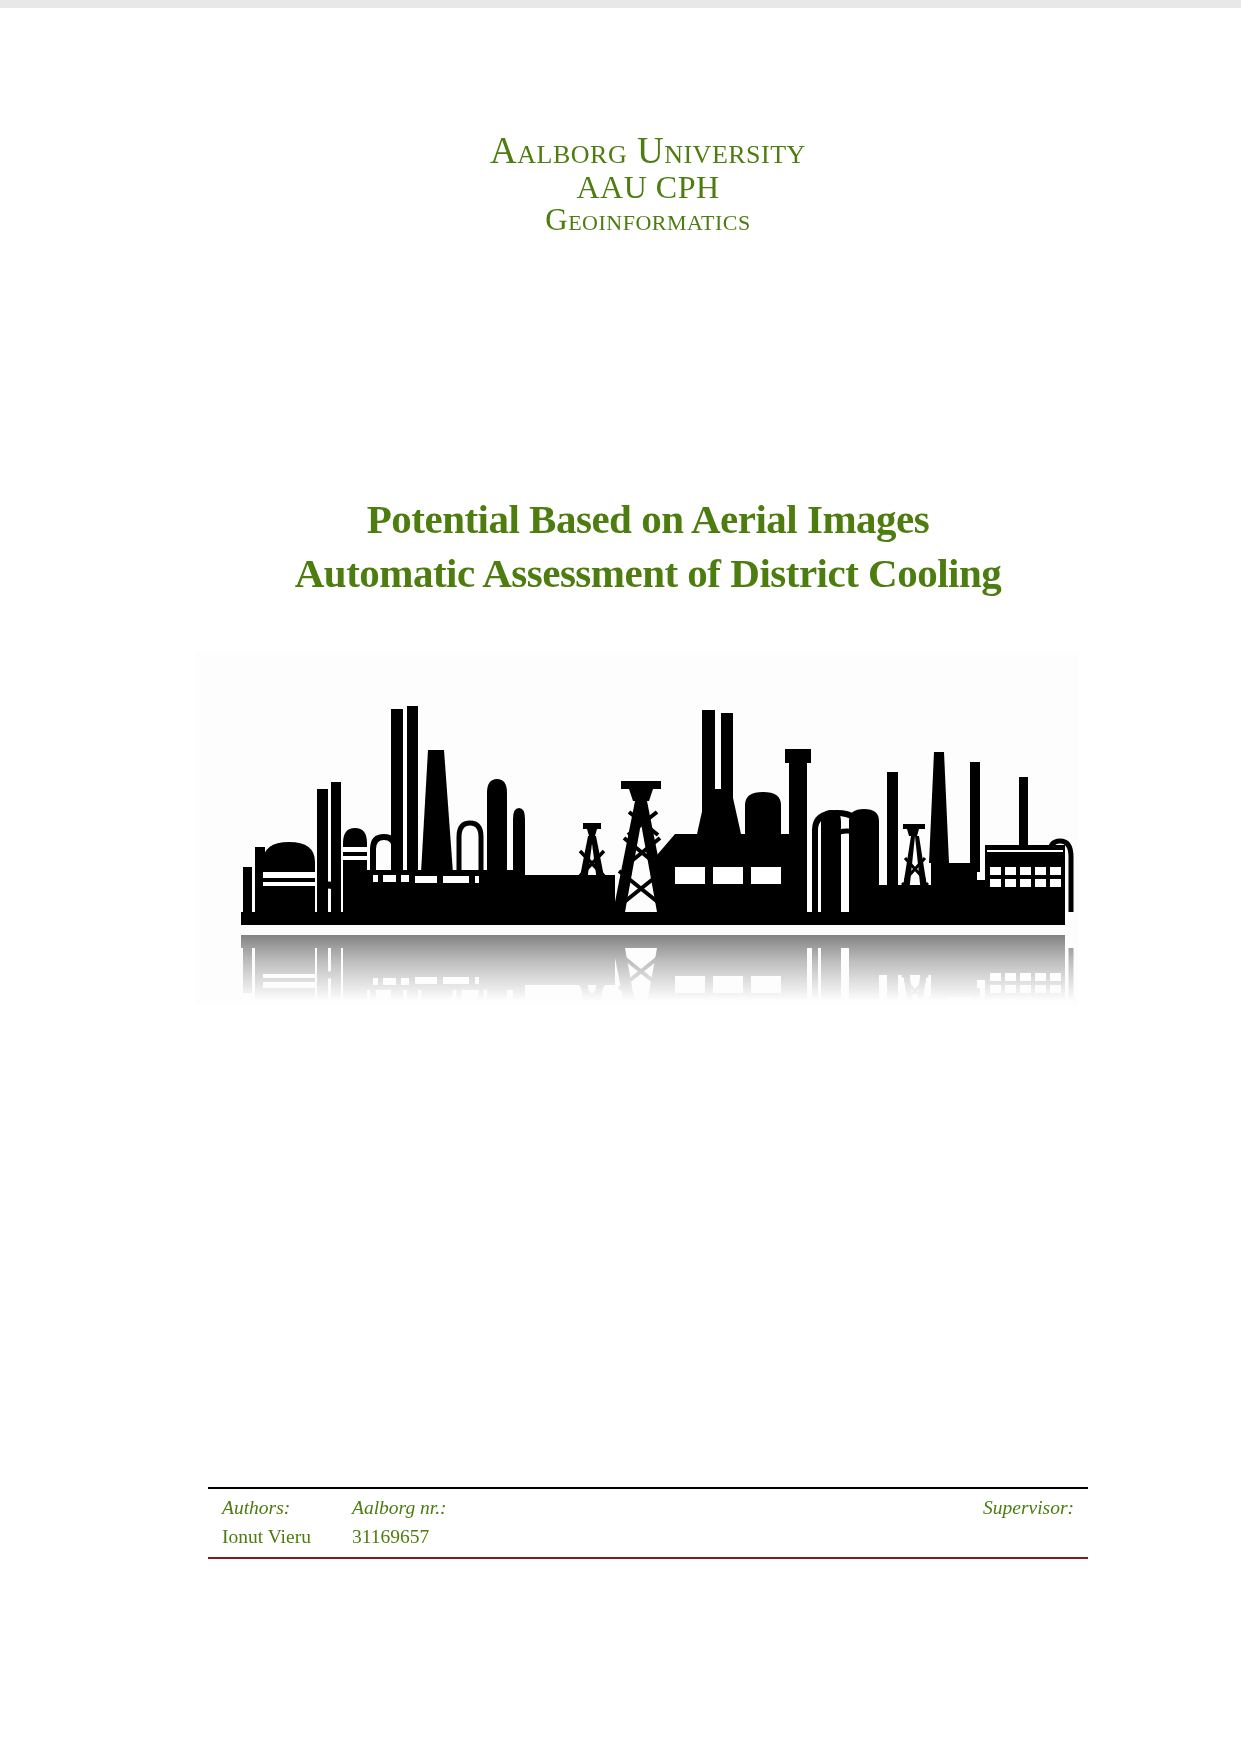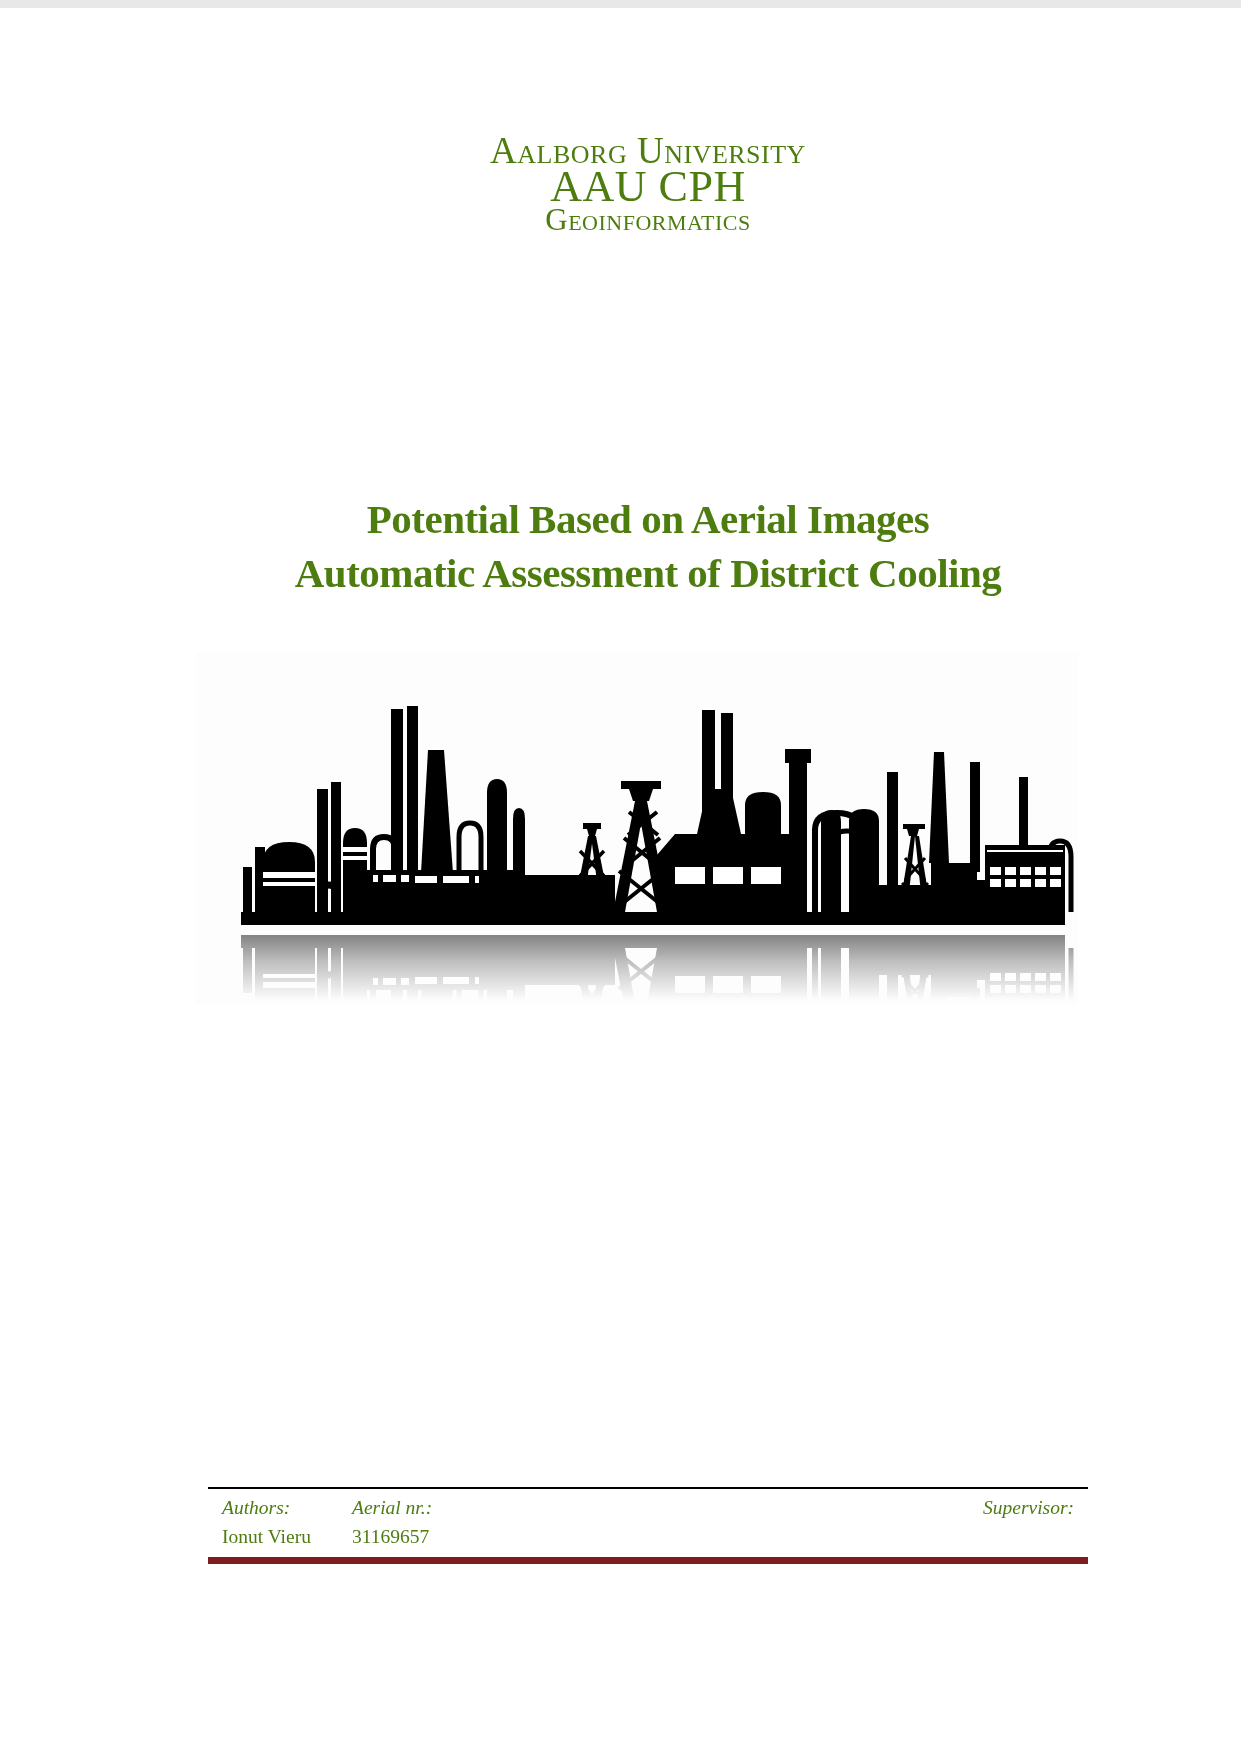--- a/index.html
+++ b/index.html
@@ -11,40 +11,40 @@
     font-family:"Liberation Serif","DejaVu Serif",serif;
     color:#4d7c0f;
     overflow:hidden;
   }
   
   .col{position:absolute;left:208px;width:880px;}
 
   
   .masthead{top:124px;text-align:center;}
   .masthead .l1{font-size:37px;line-height:38px;font-variant:small-caps;letter-spacing:0.5px;}
-  .masthead .l2{font-size:44px;line-height:34px;letter-spacing:0.5px;}
+  .masthead .l2{font-size:32px;line-height:34px;letter-spacing:0.5px;}
   .masthead .l3{font-size:31px;line-height:32px;font-variant:small-caps;letter-spacing:0.5px;}
 
   
   .title{top:484px;text-align:center;font-weight:bold;font-size:41px;line-height:54px;letter-spacing:-0.5px;}
 
   
   .figure{position:absolute;left:196px;top:645px;width:882px;height:352px;background:#fdfdfd;}
   .figure svg{display:block;margin:42px auto 0 auto;}
   .reflection{
     height:86px;overflow:hidden;opacity:0.62;
     -webkit-mask-image:linear-gradient(180deg,rgba(0,0,0,0.85) 0%,rgba(0,0,0,0.38) 38%,rgba(0,0,0,0) 82%);
             mask-image:linear-gradient(180deg,rgba(0,0,0,0.85) 0%,rgba(0,0,0,0.38) 38%,rgba(0,0,0,0) 82%);
   }
   .reflection svg{display:block;margin:0 auto;transform:scaleY(-1);}
 
   
   .credits{
     top:1479px;
-    border-top:2px solid #000;border-bottom:7px solid #7f1d1d;
+    border-top:2px solid #000;border-bottom:2px solid #7f1d1d;
     padding:6px 14px 8px 14px;box-sizing:border-box;
     display:grid;grid-template-columns:130px auto 1fr;
     row-gap:4px;font-size:19.5px;line-height:25px;
   }
   .credits .lbl{font-style:italic;}
   .credits .r{text-align:right;}
 
   .date{top:1552px;font-size:20.5px;}
 </style>
 </head>
@@ -291,20 +291,20 @@
         <rect x="853" y="184" width="11" height="8"></rect>
 
         <rect x="790" y="155" width="76" height="2"></rect>
       </g>
     </svg>
       </div>
   </div>
 
   <div class="col credits">
     <span class="lbl">Authors:</span>
-    <span class="lbl">Aerial nr.:</span>
+    <span class="lbl">Aalborg nr.:</span>
     <span class="lbl r">Supervisor:</span>
     <span>Ionut Vieru</span>
     <span>31169657</span>
   </div>
 
 
 </div>
 
 </body></html>

